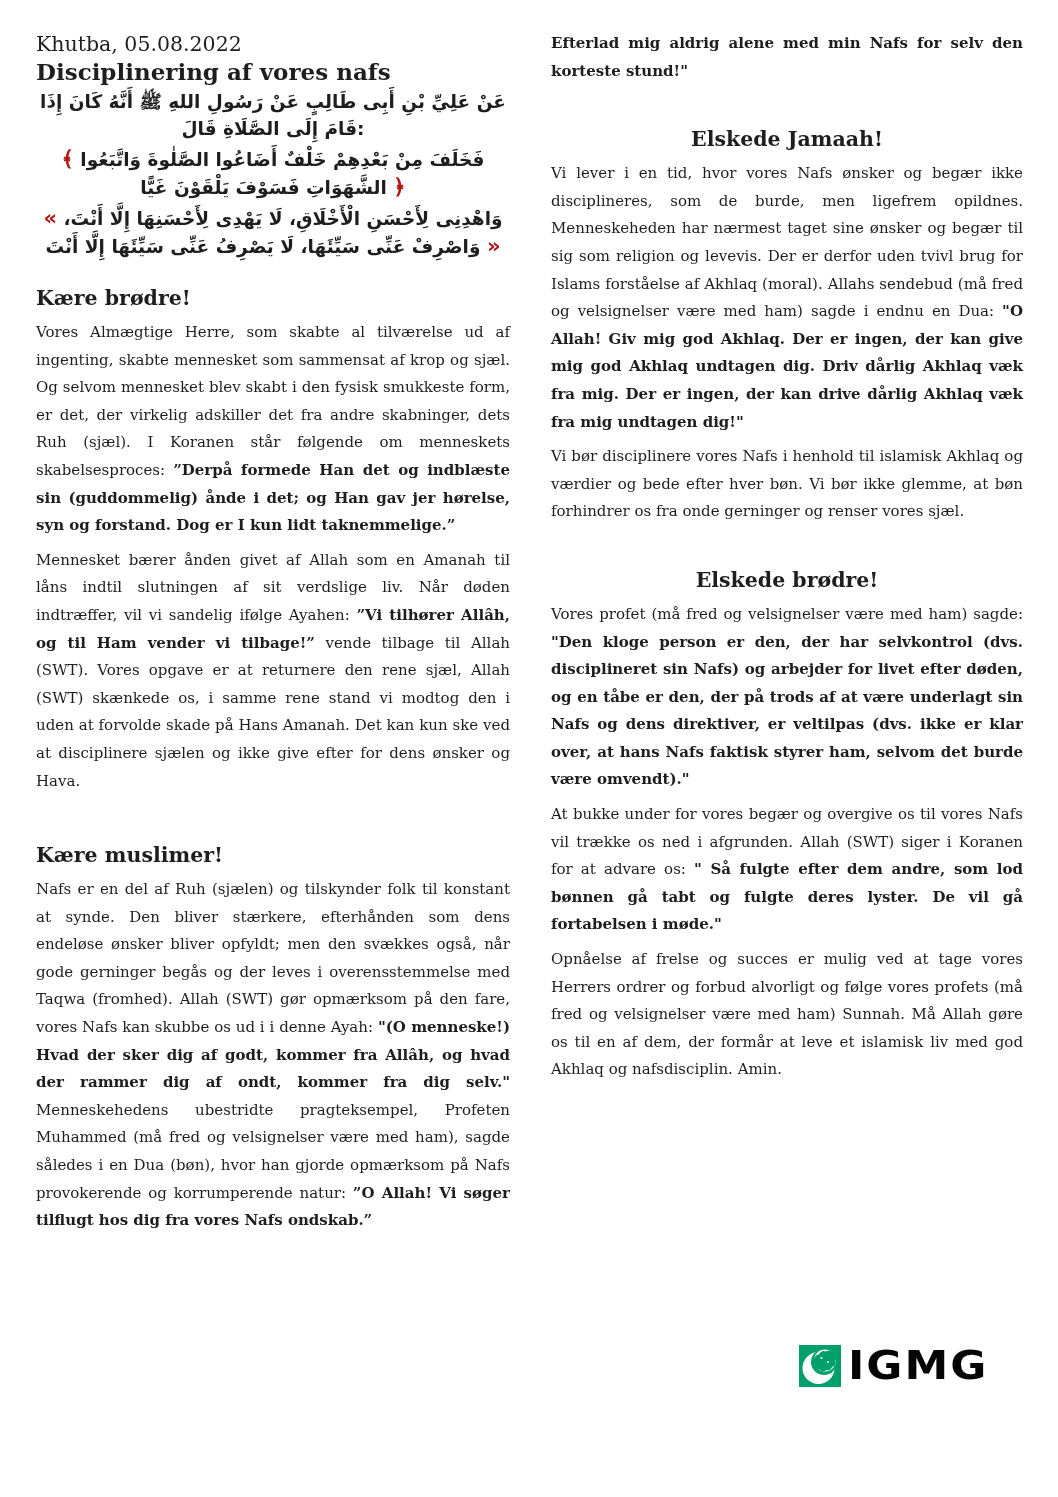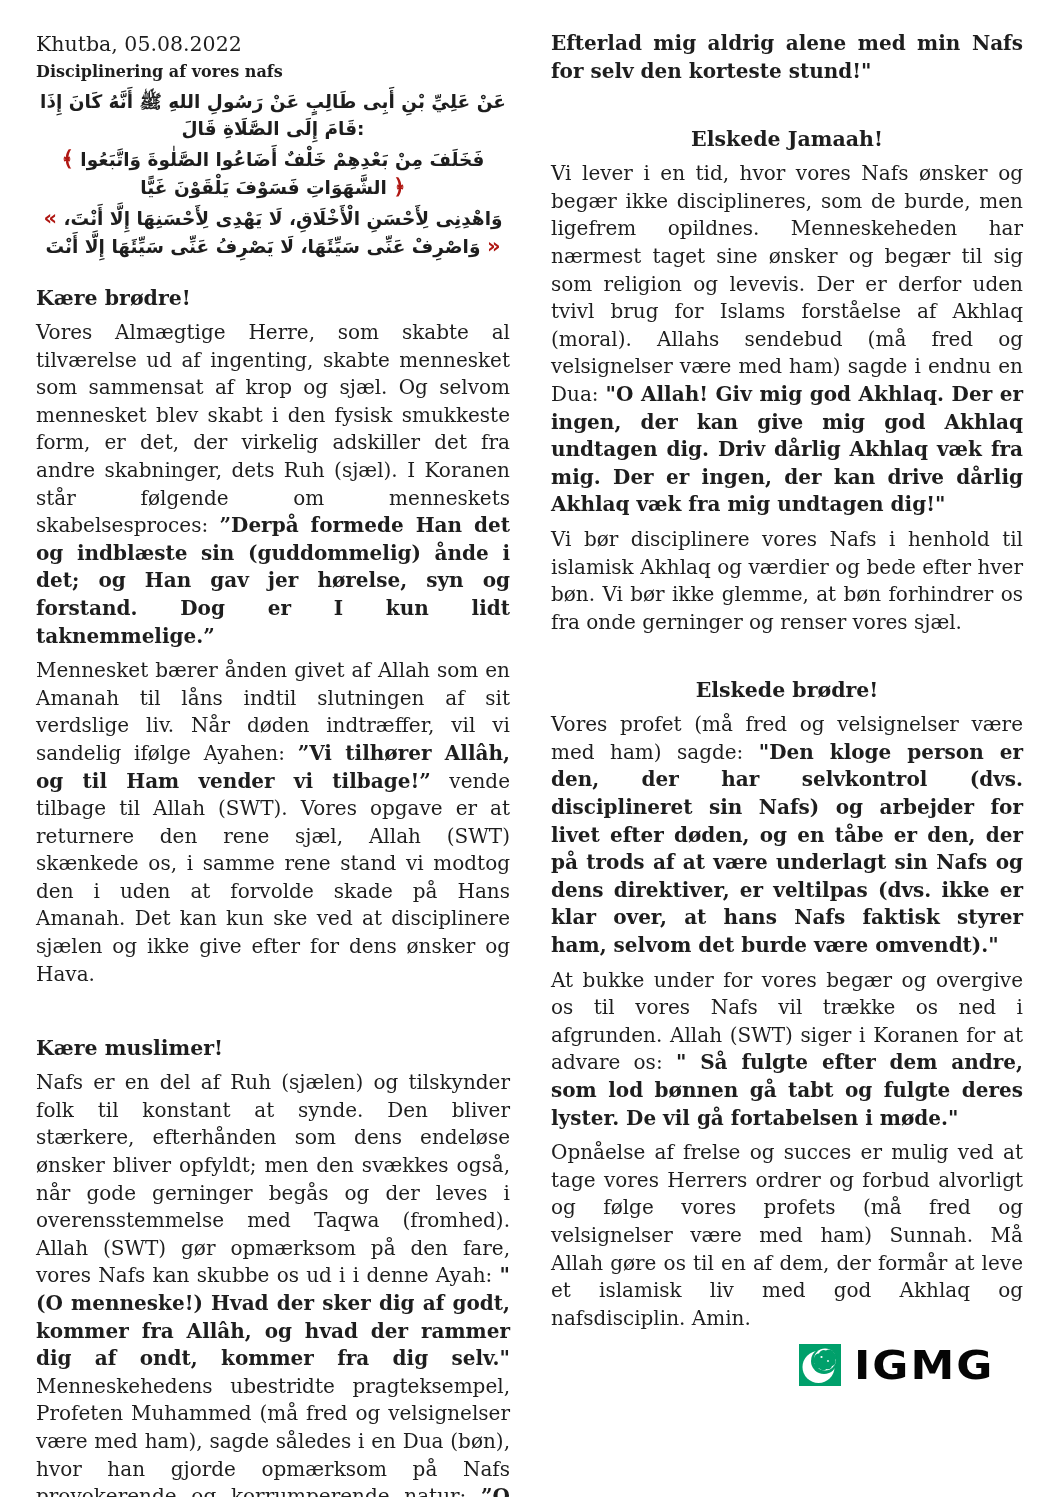--- a/index.html
+++ b/index.html
@@ -5,40 +5,40 @@
   html,body { margin:0; padding:0; background:#ffffff; }
   .page {
     position:relative; width:1058px; height:1497px; background:#ffffff;
     font-family:"DejaVu Serif", serif; color:#1e1e1e; overflow:hidden;
   }
   .col { position:absolute; top:30px; }
   .col-left  { left:36px;  width:474px; }
   .col-right { left:551px; width:472px; }
 
   .dateline { margin:0; font-size:20.5px; line-height:28px; }
-  .doc-title { margin:0 0 3px 0; font-size:16px; line-height:28px; font-weight:bold; }
+  .doc-title { margin:0 0 3px 0; font-size:23px; line-height:28px; font-weight:bold; }
 
   .arabic {
     font-family:"DejaVu Sans","DejaVu Serif",sans-serif;
     font-weight:bold; font-size:18.5px; line-height:26.5px;
     text-align:center; margin:3px 0 4px 0;
   }
   .red { color:#b01712; }
   .bracket { font-size:21px; }
 
   h2.heading { font-size:20.5px; line-height:28px; font-weight:bold; margin:24px 0 7px 0; }
   .col-right h2.heading { margin-top:40px;text-align:center; }
 
   p.body {
-    margin:0 0 7px 0; font-size:20px; line-height:27.6px;
+    margin:0 0 7px 0; font-size:15px; line-height:27.6px;
     text-align:justify; text-justify:inter-word;
   }
   .b { font-weight:bold; }
 
-  .logo { position:absolute; left:799px; top:1344px; display:flex; align-items:flex-start; gap:13px; }
+  .logo { position:absolute; left:799px; top:1344px; display:flex; align-items:center; gap:7px; }
   .wordmark {
     font-family:"DejaVu Sans",sans-serif; font-weight:bold; font-size:44px;
     letter-spacing:2px; color:#050505; transform:scaleY(0.9); line-height:44px;
   }
 </style>
 </head>
 <body>
 
 <div class="page">
 

